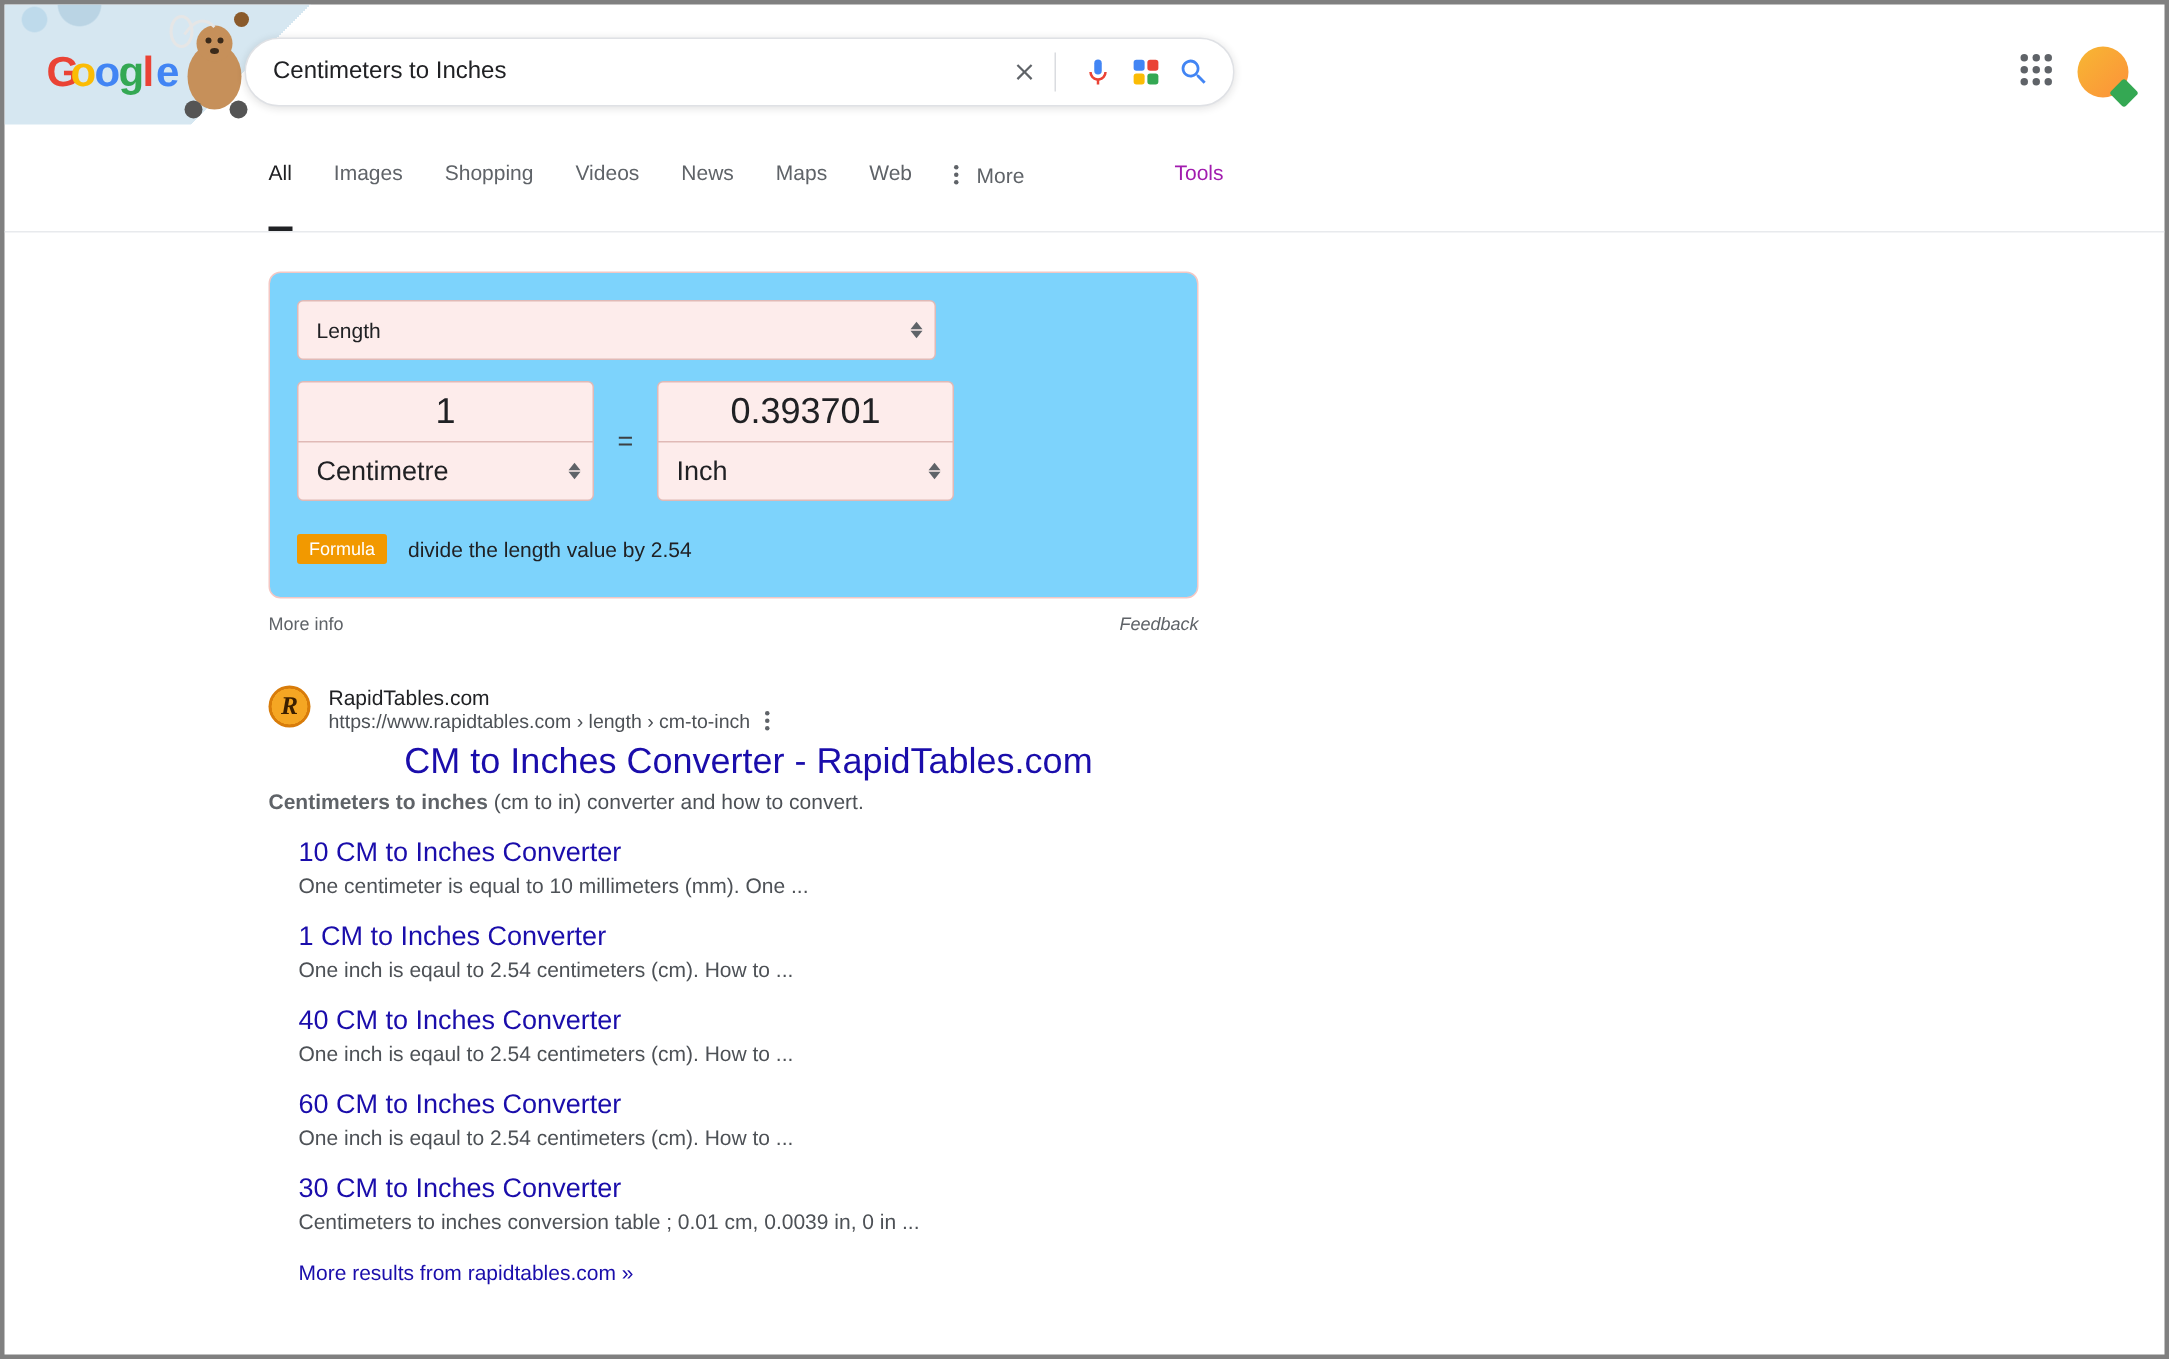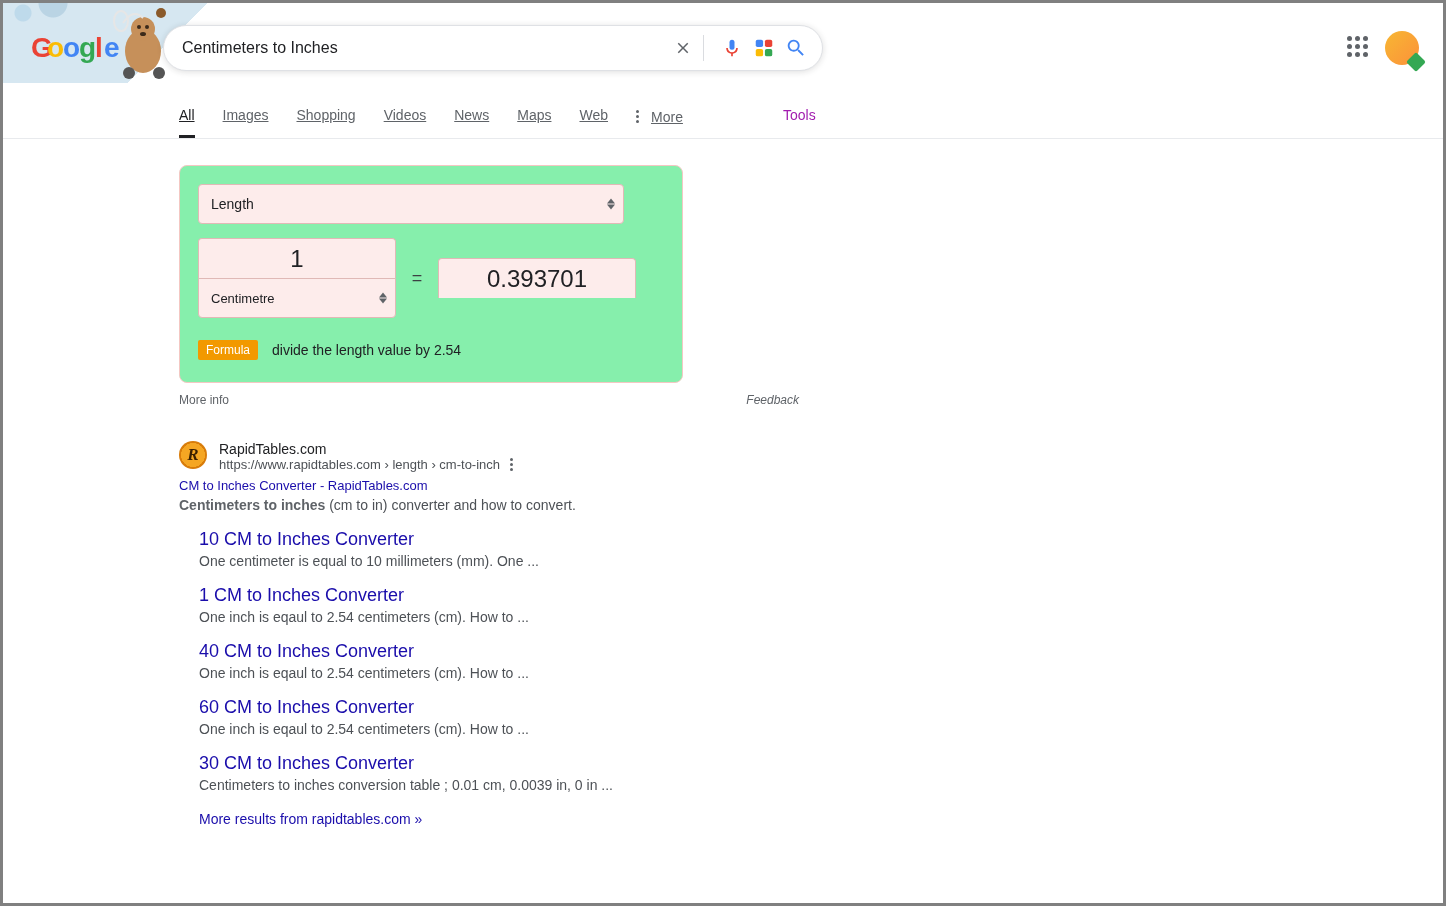--- a/index.html
+++ b/index.html
@@ -93,60 +93,59 @@
   .tabs-row {
     display:flex; align-items:center;
     padding: 0 0 0 176px;
     margin-top: 26px;
     border-bottom: 1px solid #e8eaed;
     font-size: 14px;
     color:#5f6368;
     position:relative;
   }
   .tab {
-    padding: 10px 0 12px 0;
+    padding: 10px 0 28px 0;
     margin-right: 28px;
     cursor:pointer;
-    text-decoration:underline;
   }
   .tab.active {
     color:#202124;
     border-bottom: 3px solid #202124;
     font-weight: 500;
   }
   .more-dots {
     display:inline-flex; flex-direction:column; gap:2px; margin-right:6px;
   }
   .more-dots span{width:3px;height:3px;background:#5f6368;border-radius:50%;}
   .tools {
     position:absolute; left: 780px; top:10px;
     color:#a21caf; font-size:14px; cursor:pointer;
   }
 
   .content { padding: 26px 0 0 176px; width: 820px; }
   .converter {
-    background:#86efac;
+    background:#7dd3fc;
     border:1px solid #f4c7c3;
     border-radius:8px;
     padding: 18px 18px 22px 18px;
-    width: 504px;
+    width: 620px;
   }
   .sel, .numbox {
     height: 40px;
     background:#fdeceb;
     border:1px solid #e0b9b6;
     border-radius:4px;
     font-size:14px;
     color:#202124;
     display:flex; align-items:center;
     position:relative;
   }
   .sel { padding: 0 28px 0 12px; cursor:pointer; }
   .sel.wide { width: 426px; }
-  .sel.small { width: 198px; font-size:13px;}
+  .sel.small { width: 198px; font-size:18px;}
   .updown {
     position:absolute; right:8px; top:50%; transform:translateY(-50%);
     display:flex; flex-direction:column; gap:1px;
   }
   .updown span{
     width:0;height:0;border-left:4px solid transparent;border-right:4px solid transparent;
   }
   .updown .up{border-bottom:5px solid #5f6368;}
   .updown .down{border-top:5px solid #5f6368;}
   .row { display:flex; align-items:center; gap:14px; margin-top:14px;}
@@ -177,21 +176,21 @@
     background:radial-gradient(circle,#f5a623 0 60%,#d87c0a 61% 100%);
     display:flex;align-items:center;justify-content:center;
     font-family: serif; font-weight:bold; font-style:italic; color:#3b1f00; font-size:17px;
   }
   .site-name{ font-size:14px; color:#202124;}
   .site-url{ font-size:13px; color:#4d5156;}
   .url-line{ display:flex; align-items:center; gap:10px;}
   .kebab{ display:flex; flex-direction:column; gap:2px; cursor:pointer;}
   .kebab span{width:3px;height:3px;background:#5f6368;border-radius:50%;}
   .result-title{
-    color:#1a0dab; font-size:13px; margin-top:6px; cursor:pointer;
+    color:#1a0dab; font-size:24px; margin-top:6px; cursor:pointer;text-align:center;
   }
   .result-snip{ font-size:14px; color:#4d5156; margin-top:4px;}
   .result-snip b{ color:#5f6368;}
   .sub { margin-left:20px; margin-top:16px;}
   .sub-title{ color:#1a0dab; font-size:18px; cursor:pointer;}
   .sub-snip{ font-size:14px; color:#4d5156; margin-top:3px;}
   .more-from{ color:#1a0dab; font-size:14px; margin:18px 0 0 20px; cursor:pointer;}
 </style>
 </head>
 <body>
@@ -311,20 +310,27 @@
               <span class="up"></span>
               <span class="down"></span>
             </div>
         </div>
       </div>
       <div class="eq">=</div>
       <div class="stack">
         <div class="numbox">
           <input type="text" value="0.393701" style="">
         </div>
+        <div class="sel small">
+          <span>Inch</span>
+          <div class="updown">
+              <span class="up"></span>
+              <span class="down"></span>
+            </div>
+        </div>
       </div>
     </div>
     <div class="formula-row">
       <div class="formula-badge">Formula</div>
       <div class="formula-text">divide the length value by 2.54</div>
     </div>
   </div>
   <div class="below-conv">
     <span>More info</span>
     <span class="fb">Feedback</span>

